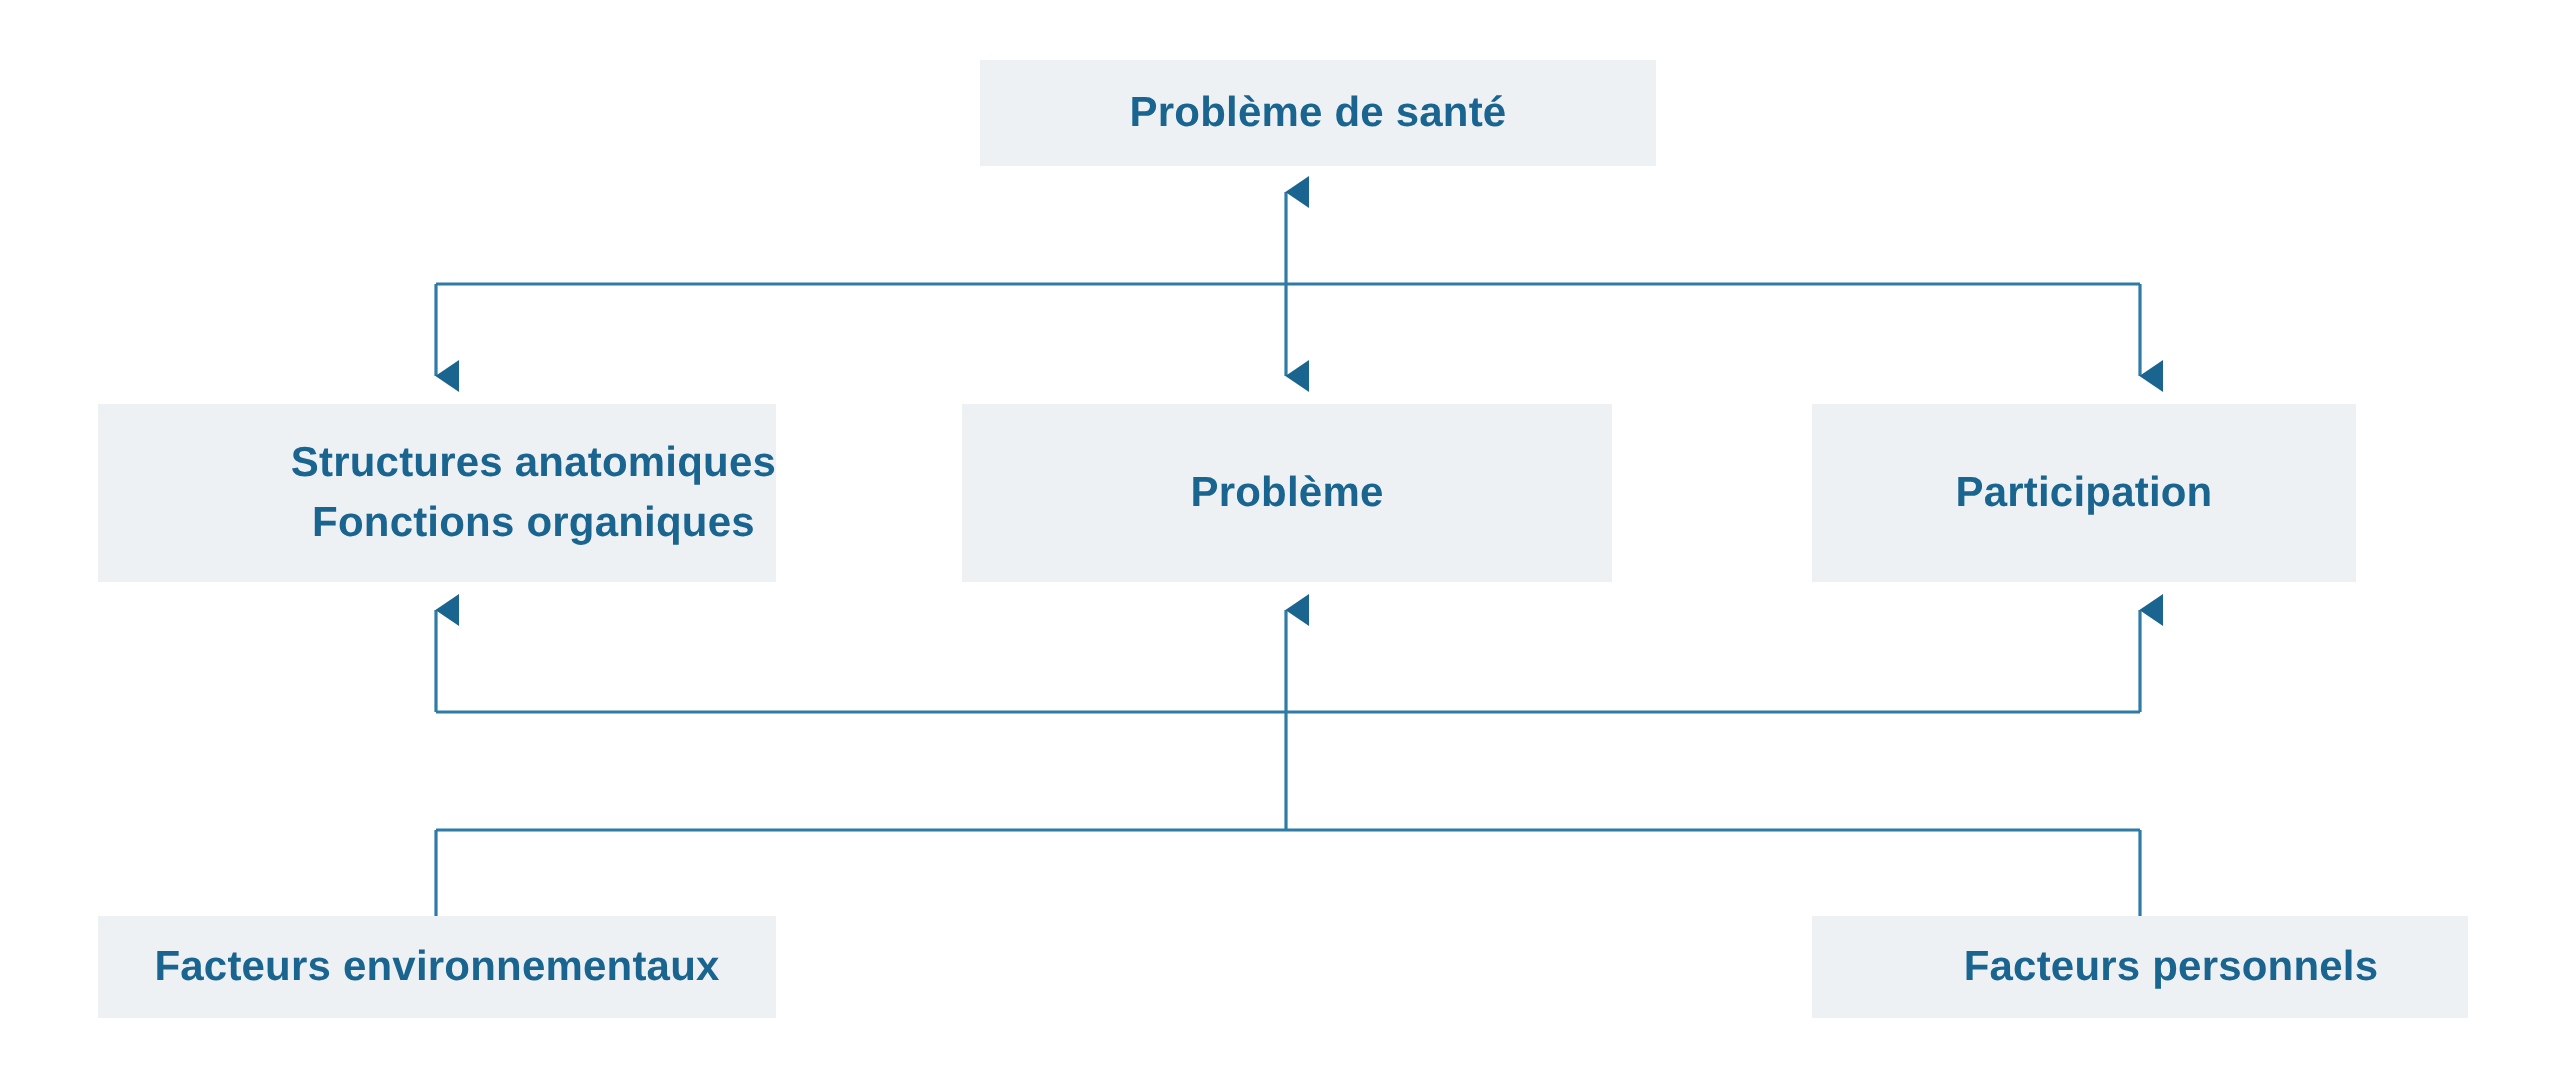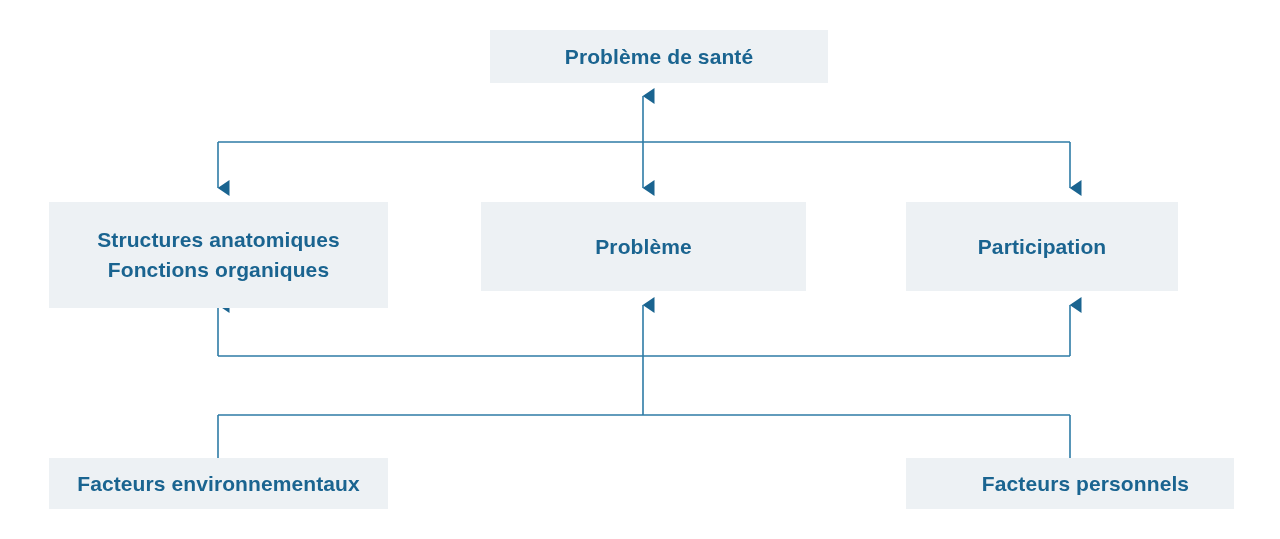--- a/index.html
+++ b/index.html
@@ -29,21 +29,21 @@
     color: #1a6490;
     font-weight: bold;
     font-size: 21px;
     line-height: 1.42;
     text-align: center;
     letter-spacing: 0.1px;
     white-space: pre-line;
   }
   
   #box-health      { left: 474px; top: 30px;  width: 338px; height: 53px; margin-left: 16px; }
-  #box-structures  { left: 49px;  top: 202px; width: 339px; height: 106px; }
+  #box-structures  { left: 49px;  top: 202px; width: 339px; height: 89px; justify-content: flex-end; }
   #box-activities  { left: 481px; top: 202px; width: 325px; height: 89px; }
   #box-participation { left: 906px; top: 202px; width: 272px; height: 89px; }
   #box-env         { left: 49px;  top: 458px; width: 339px; height: 51px; }
   #box-personal    { left: 906px; top: 458px; width: 328px; height: 51px; padding-left: 31px; }
 
   #connector-layer {
     position: absolute;
     left: 0;
     top: 0;
     width: 1280px;

